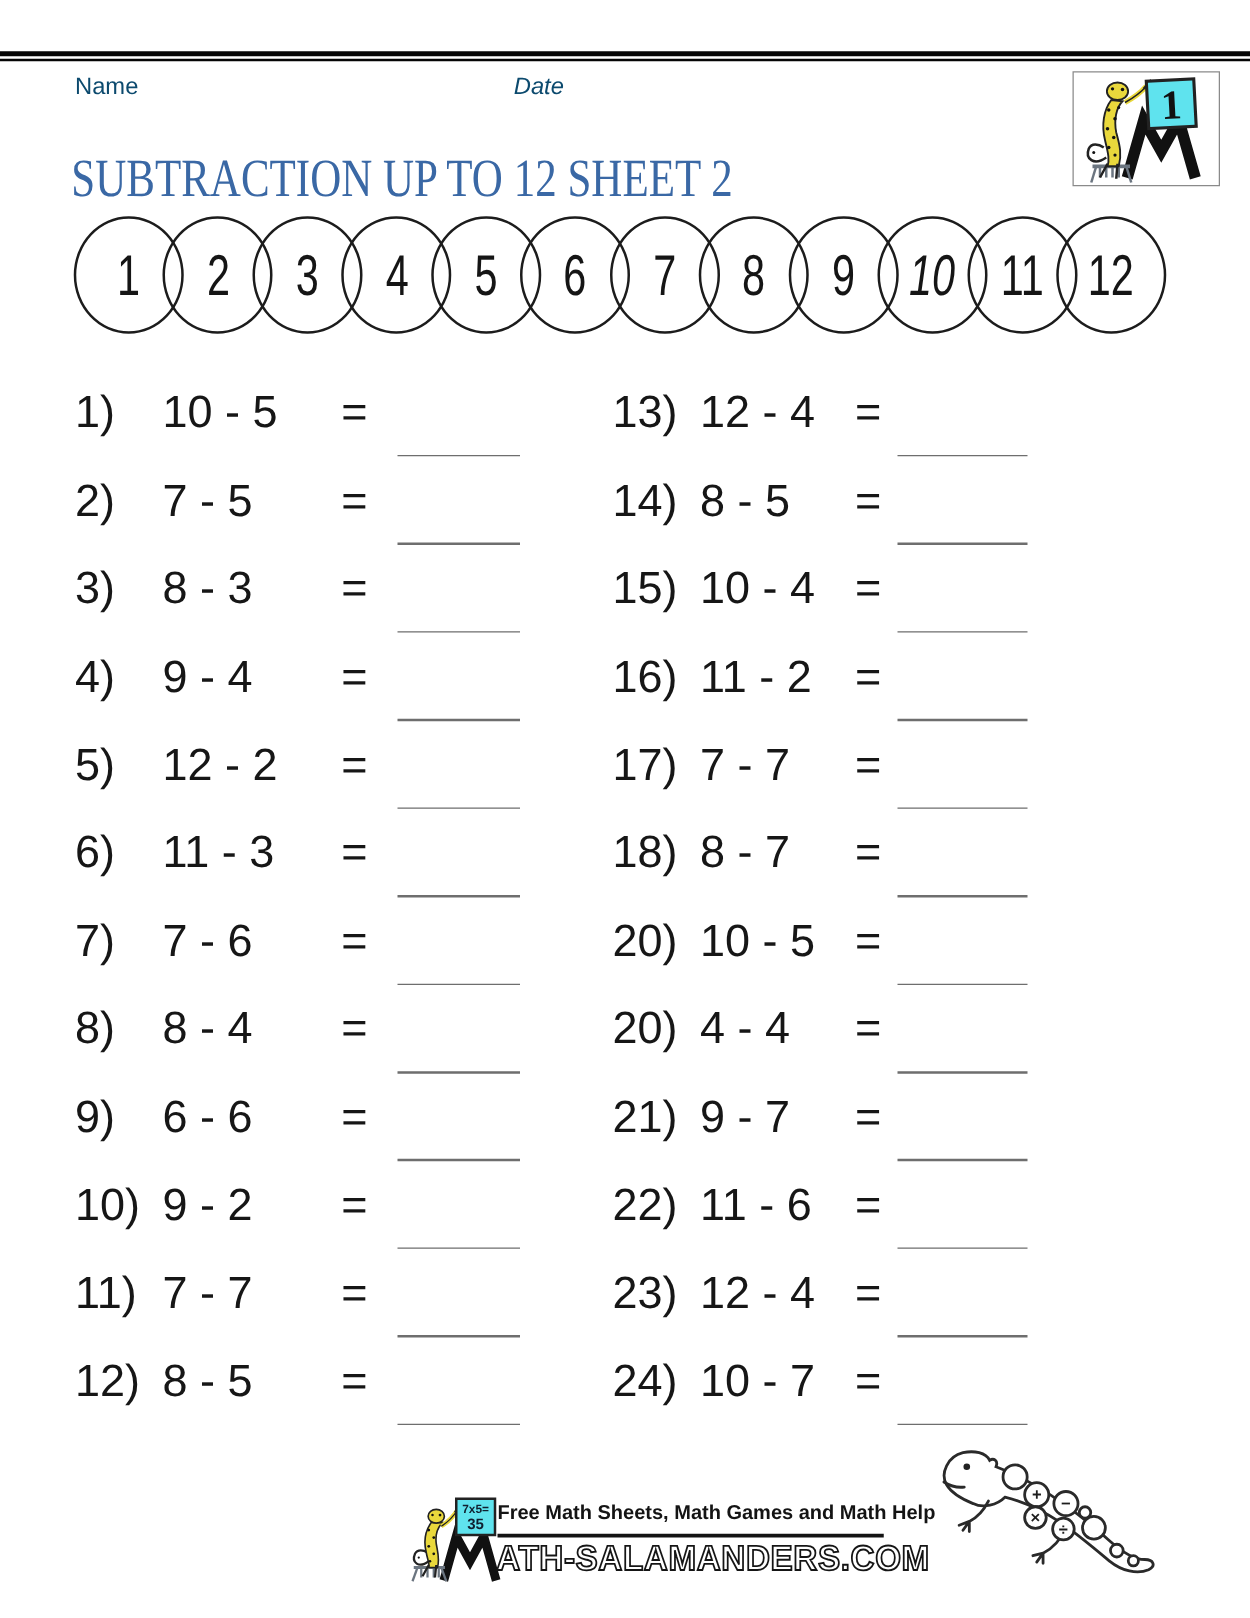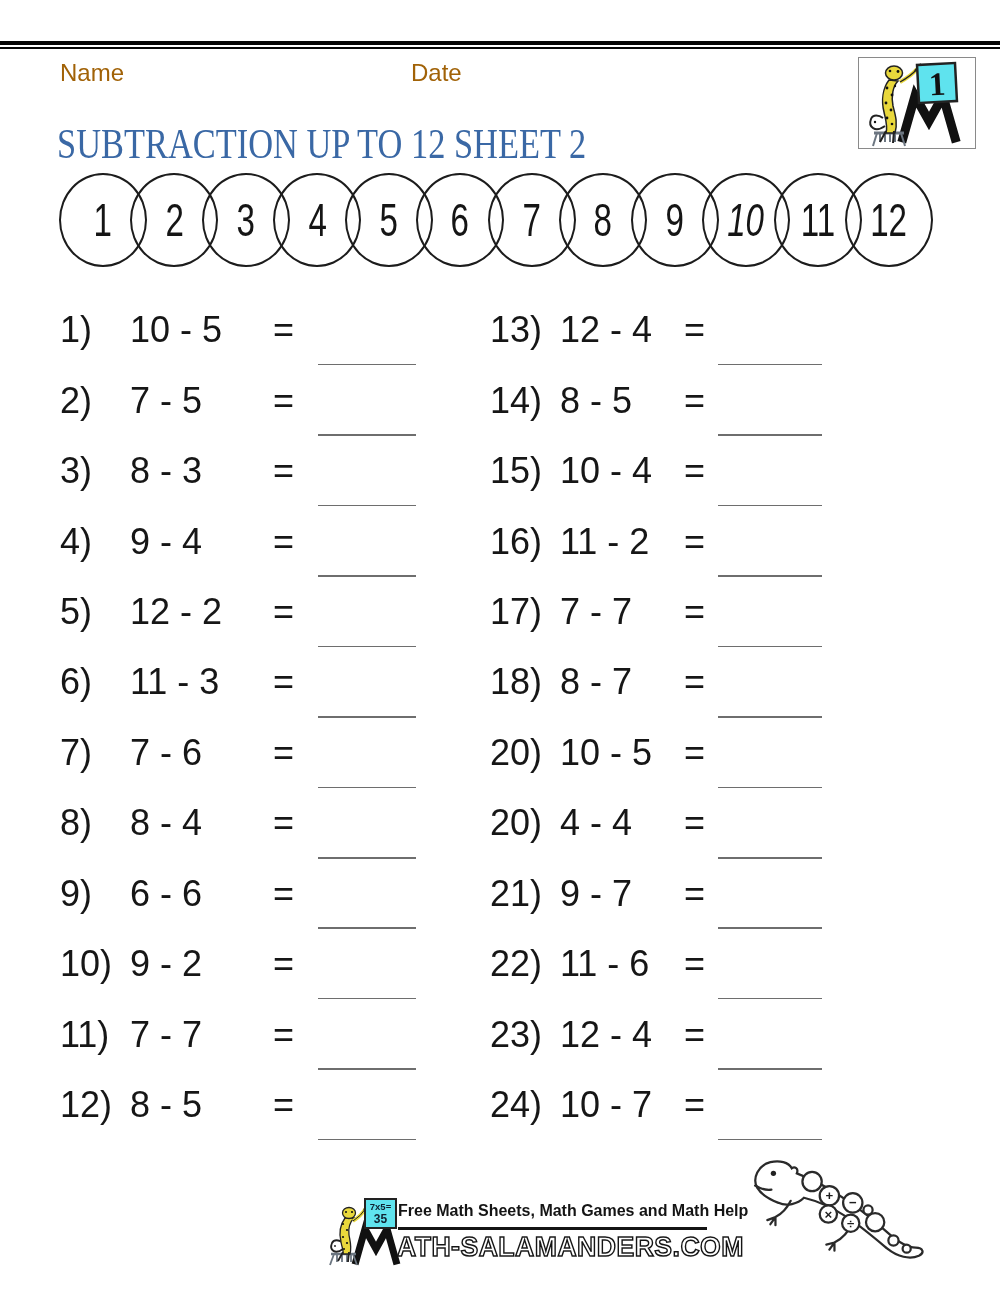--- a/index.html
+++ b/index.html
@@ -5,23 +5,23 @@
   html,body{margin:0;padding:0;}
   body{
     width:1000px;height:1294px;position:relative;background:#ffffff;
     font-family:"Liberation Sans",sans-serif;color:#161616;overflow:hidden;
   }
   .abs{position:absolute;}
   
   #bar-top1{left:0;top:41px;width:1000px;height:4px;background:#050505;}
   #bar-top2{left:0;top:47px;width:1000px;height:2px;background:#050505;}
   
-  .hdr-label{top:59px;font-size:24px;color:#a16207;}
+  .hdr-label{top:59px;font-size:19px;color:#0c4a6e;}
   #name-label{left:60px;}
-  #date-label{left:411px;}
+  #date-label{left:411px;font-style:italic;}
   
   #corner-logo{left:858px;top:57px;width:118px;height:92px;border:1.5px solid #8a8a8a;box-sizing:border-box;background:#fff;}
   
   #worksheet-title{
     left:57px;top:119px;font-family:"Liberation Serif",serif;font-size:43px;
     color:#3A68A5;white-space:nowrap;transform:scaleX(.8);transform-origin:left top;
     letter-spacing:0px;
   }
   
   .num-circle{

